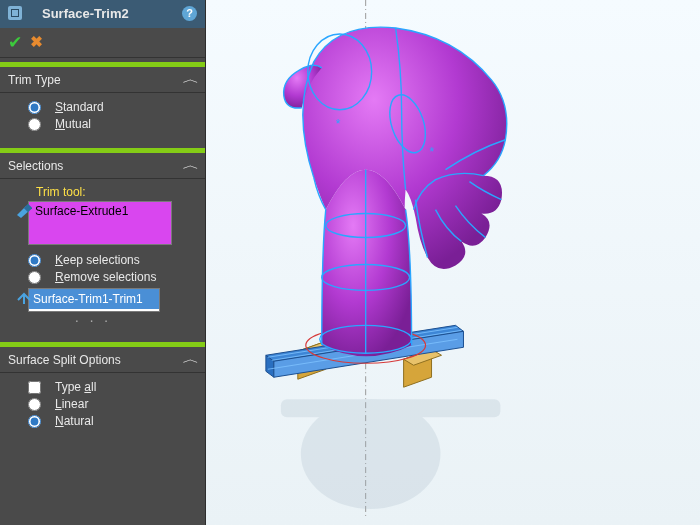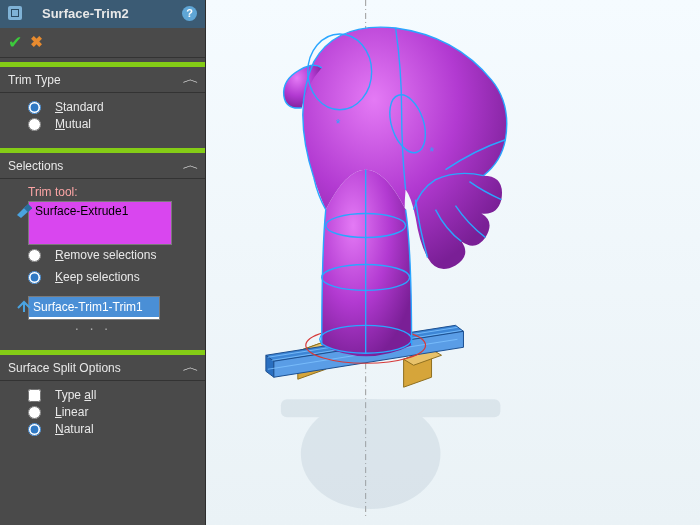--- a/index.html
+++ b/index.html
@@ -14,21 +14,21 @@
   .ok{color:#3cc93c;font-size:17px;line-height:1}
   .cancel{color:#e88b2f;font-size:15px;line-height:1;font-weight:700}
   .sect{padding:4px 0 2px 0}
   .sect-h{display:flex;align-items:center;justify-content:space-between;padding:4px 8px;border-top:5px solid #84cc16;border-bottom:1px solid #333;font-weight:400;font-size:12px}
   .chev{font-size:12px;transform:scaleX(1.4)}
   .sect-b{padding:4px 10px 8px 28px}
   .row{display:flex;align-items:center;gap:14px;margin:3px 0}
   input[type=radio],input[type=checkbox]{accent-color:#2f79c4;margin:0}
   .ul{text-decoration:underline}
   .lbl{color:#e8e8e8}
-  .sel-lbl{margin:2px 0 2px 0;color:#fca5a5}
+  .sel-lbl{margin:2px 0 2px 8px;color:#fde047}
   .listbox{background:#d946ef;color:#000;width:130px;height:38px;padding:2px 6px;font-size:12px;border:1px solid #7a7a7a}
   .listbox .item{padding:0}
   .listbox2{background:#fff;width:130px;height:22px;padding:0;font-size:12px;border:1px solid #7a7a7a}
   .listbox2 .sel{background:#4a8fd6;color:#fff;padding:1px 4px;height:18px;line-height:18px}
   .side-ico{position:absolute;left:6px;width:16px;height:16px}
   .side-ico svg{width:16px;height:16px}
   .relwrap{position:relative}
   .slot{position:relative;padding-left:0;margin-left:-18px}
   .slot .side-ico{top:2px}
   .slot .listbox,.slot .listbox2{margin-left:18px}
@@ -81,30 +81,30 @@
             <svg viewBox="0 0 16 16">
                 <polygon points="1,12 10,3 14,7 5,15" fill="#4aa3e0"></polygon>
                 <rect x="9" y="2" width="6" height="6" fill="#2a6f9e" transform="rotate(45 12 5)"></rect>
               </svg>
           </span>
           <div class="listbox">
             <div class="item">Surface-Extrude1</div>
           </div>
         </div>
 
-        <label class="row">
-          <input type="radio" name="kr" style="">
-          <span class="lbl"><span class="ul">R</span><span>emove selections</span></span>
-        </label>
         <label class="row" style="margin-top:8px">
           <input type="radio" name="kr" checked="" style="">
           <span class="lbl"><span class="ul">K</span><span>eep selections</span></span>
         </label>
-
-        <div class="slot" style="margin-top:12px">
+        <label class="row">
+          <input type="radio" name="kr" style="">
+          <span class="lbl"><span class="ul">R</span><span>emove selections</span></span>
+        </label>
+
+        <div class="slot" style="margin-top:4px">
           <span class="side-ico">
             <svg viewBox="0 0 16 16">
                 <path d="M2 10 L8 4 L14 10" fill="none" stroke="#4aa3e0" stroke-width="2"></path>
                 <path d="M8 4 L8 14" stroke="#4aa3e0" stroke-width="2"></path>
               </svg>
           </span>
           <div class="listbox2">
             <div class="sel">Surface-Trim1-Trim1</div>
           </div>
           <div class="dots">· · ·</div>

